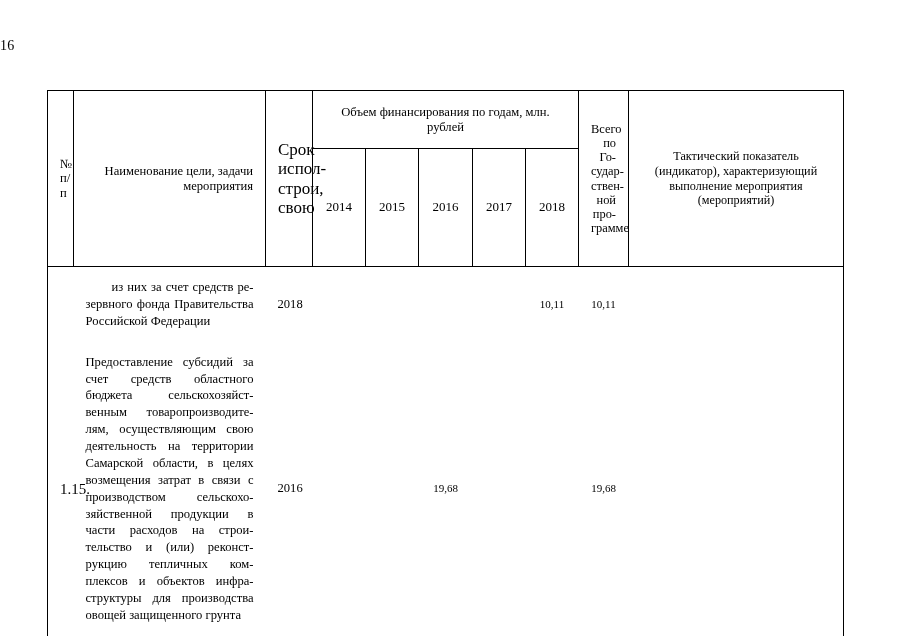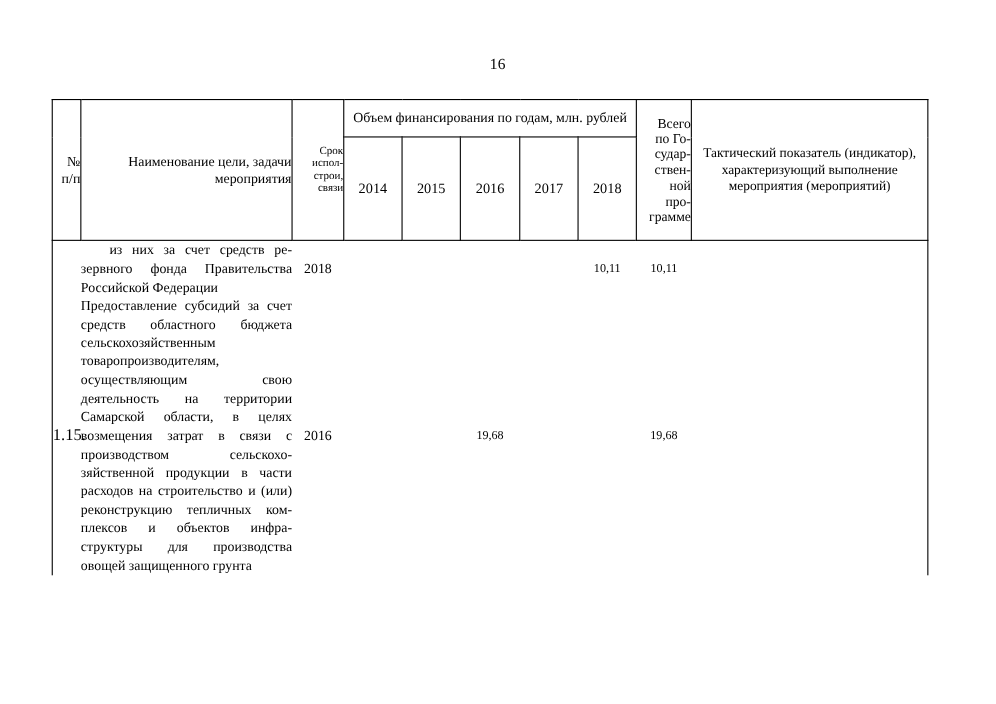--- a/index.html
+++ b/index.html
@@ -20,42 +20,41 @@
 
   .page {
     position: absolute;
     inset: 0;
     background: #ffffff;
   }
 
   
   .page-number {
     position: absolute;
-    top: 52px;
+    top: 38px;
     left: 0;
     width: 905px;
-    text-align: center;
     font-size: 14px;
     letter-spacing: 0.3px;
   }
 
   
   .doc-table {
     position: absolute;
     left: 47px;
     top: 90px;
     width: 796px;
     border-collapse: collapse;
     table-layout: fixed;
     font-size: 12.6px;
   }
   .doc-table td,
   .doc-table th {
     border: 1px solid #000000;
-    padding: 0;
+    padding: 12px;
     vertical-align: middle;
     font-weight: normal;
   }
 
   
   col.c-num     { width: 26px; }
   col.c-name    { width: 192px; }
   col.c-term    { width: 47px; }
   col.c-y2014   { width: 53px; }
   col.c-y2015   { width: 53px; }
@@ -66,21 +65,21 @@
   col.c-ind     { width: 215px; }
 
   
   .hd {
     text-align: center;
     line-height: 1.12;
     padding: 2px 1px;
   }
   .hd-num       { height: 126px; }
   .hd-name      { height: 126px; text-align: right; }
-  .hd-term      { height: 126px; font-size: 10px; }
+  .hd-term      { height: 126px; font-size: 17px; }
   .hd-group     { height: 33px; font-size: 12.6px; padding: 2px 4px; }
   .hd-year      { height: 93px; font-size: 13px; }
   .hd-total     { height: 126px; font-size: 12.4px; line-height: 1.14; }
   .hd-ind       { height: 126px; font-size: 12.2px; line-height: 1.22; padding: 2px 6px; }
 
   .hd-num span,
   .hd-term span,
   .hd-total span { display: block; text-align: right; }
 
   
@@ -149,21 +148,21 @@
       <tr>
         <th class="hd hd-num" rowspan="2">
           <span>№</span>
           <span>п/п</span>
         </th>
         <th class="hd hd-name" rowspan="2">Наименование цели, задачи мероприятия</th>
         <th class="hd hd-term" rowspan="2">
           <span>Срок</span>
           <span>испол-</span>
           <span>строи,</span>
-          <span>связи</span>
+          <span>свою</span>
         </th>
         <th class="hd hd-group" colspan="5">Объем финансирования по годам, млн. рублей</th>
         <th class="hd hd-total" rowspan="2">
           <span>Всего</span>
           <span>по Го-</span>
           <span>судар-</span>
           <span>ствен-</span>
           <span>ной</span>
           <span>про-</span>
           <span>грамме</span>

